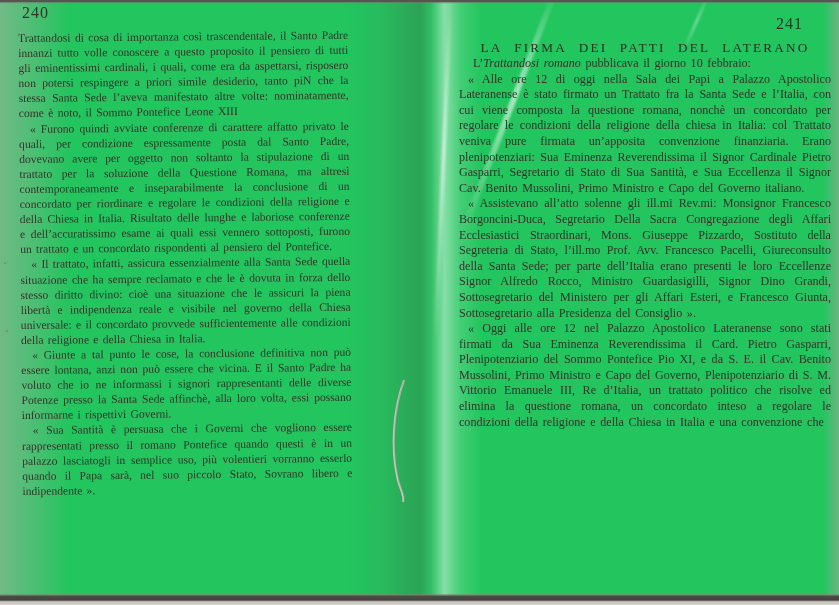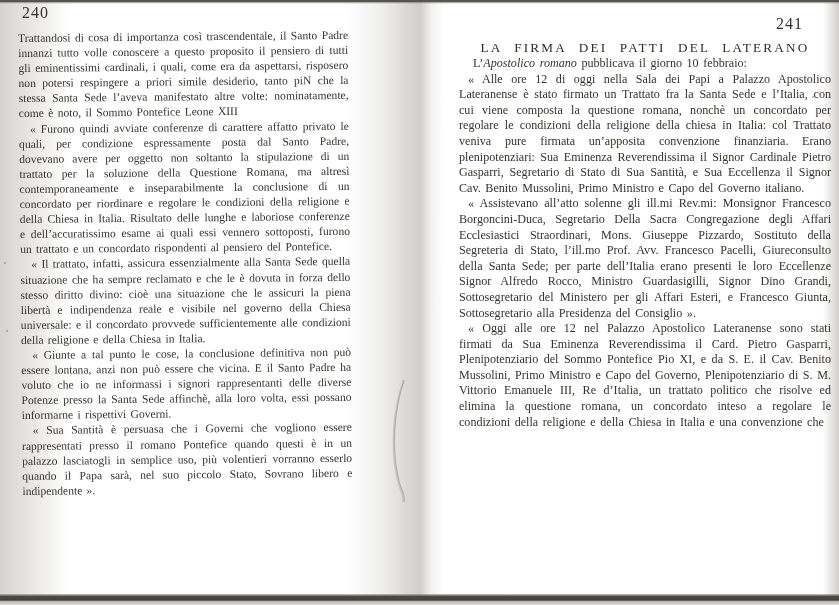--- a/index.html
+++ b/index.html
@@ -1,18 +1,18 @@
 <!DOCTYPE html>
 <html><head>
 <meta charset="utf-8">
 <style>
   html,body{margin:0;padding:0;background:#c8c6c2;}
   .scan{
     position:relative;width:839px;height:605px;overflow:hidden;
-    background:#ffffff;
+    background:#22c55e;
     font-family:"Liberation Serif","DejaVu Serif",serif;
     color:#37322b;
   }
   
   .edge-top{position:absolute;top:0;left:0;right:0;height:4px;
     background:linear-gradient(#57554f 0,#57554f 40%,rgba(130,127,120,.4) 70%,rgba(0,0,0,0) 100%);}
   .edge-bottom{position:absolute;top:594px;left:0;right:0;height:11px;
     background:linear-gradient(rgba(160,157,150,.5) 0,#4c4a45 22%,#44423e 55%,#c6c3be 70%,#d9d6d1 100%);}
   .shade-left{position:absolute;left:0;top:0;width:70px;height:100%;
     background:linear-gradient(90deg,rgba(180,176,169,.55),rgba(180,176,169,0));}
@@ -83,21 +83,21 @@
       <p class="indent">« Il trattato, infatti, assicura essenzialmente alla Santa Sede quella situazione che ha sempre reclamato e che le è dovuta in forza dello stesso diritto divino: cioè una situazione che le assicuri la piena libertà e indipendenza reale e visibile nel governo della Chiesa universale: e il concordato provvede sufficientemente alle condizioni della religione e della Chiesa in Italia.</p>
       <p class="indent">« Giunte a tal punto le cose, la conclusione definitiva non può essere lontana, anzi non può essere che vicina. E il Santo Padre ha voluto che io ne informassi i signori rappresentanti delle diverse Potenze presso la Santa Sede affinchè, alla loro volta, essi possano informarne i rispettivi Governi.</p>
       <p class="indent">« Sua Santità è persuasa che i Governi che vogliono essere rappresentati presso il romano Pontefice quando questi è in un palazzo lasciatogli in semplice uso, più volentieri vorranno esserlo quando il Papa sarà, nel suo piccolo Stato, Sovrano libero e indipendente ».</p>
     </div>
   </div>
 
   <div class="page-right">
     <div class="folio-right">241</div>
     <h1 class="title">LA FIRMA DEI PATTI DEL LATERANO</h1>
     <div class="right-text">
-      <p class="intro"><span>L’</span><em>Apostolico romano</em><span> pubblicava il giorno 10 febbraio:</span></p>
+      <p class="intro"><span>L’</span><em>Trattandosi romano</em><span> pubblicava il giorno 10 febbraio:</span></p>
       <p class="p-alle">« Alle ore 12 di oggi nella Sala dei Papi a Palazzo Apostolico Lateranense è stato firmato un Trattato fra la Santa Sede e l’Italia, con cui viene composta la questione romana, nonchè un concordato per regolare le condizioni della religione della chiesa in Italia: col Trattato veniva pure firmata un’apposita convenzione finanziaria. Erano plenipotenziari: Sua Eminenza Reverendissima il Signor Cardinale Pietro Gasparri, Segretario di Stato di Sua Santità, e Sua Eccellenza il Signor Cav. Benito Mussolini, Primo Ministro e Capo del Governo italiano.</p>
       <p class="p-assist">« Assistevano all’atto solenne gli ill.mi Rev.mi: Monsignor Francesco Borgoncini-Duca, Segretario Della Sacra Congregazione degli Affari Ecclesiastici Straordinari, Mons. Giuseppe Pizzardo, Sostituto della Segreteria di Stato, l’ill.mo Prof. Avv. Francesco Pacelli, Giureconsulto della Santa Sede; per parte dell’Italia erano presenti le loro Eccellenze Signor Alfredo Rocco, Ministro Guardasigilli, Signor Dino Grandi, Sottosegretario del Ministero per gli Affari Esteri, e Francesco Giunta, Sottosegretario alla Presidenza del Consiglio ».</p>
       <p class="p-oggi">« Oggi alle ore 12 nel Palazzo Apostolico Lateranense sono stati firmati da Sua Eminenza Reverendissima il Card. Pietro Gasparri, Plenipotenziario del Sommo Pontefice Pio XI, e da S. E. il Cav. Benito Mussolini, Primo Ministro e Capo del Governo, Plenipotenziario di S. M. Vittorio Emanuele III, Re d’Italia, un trattato politico che risolve ed elimina la questione romana, un concordato inteso a regolare le condizioni della religione e della Chiesa in Italia e una convenzione che</p>
     </div>
   </div>
 
   <div class="edge-top"></div>
   <div class="edge-bottom"></div>
 </div>
 

